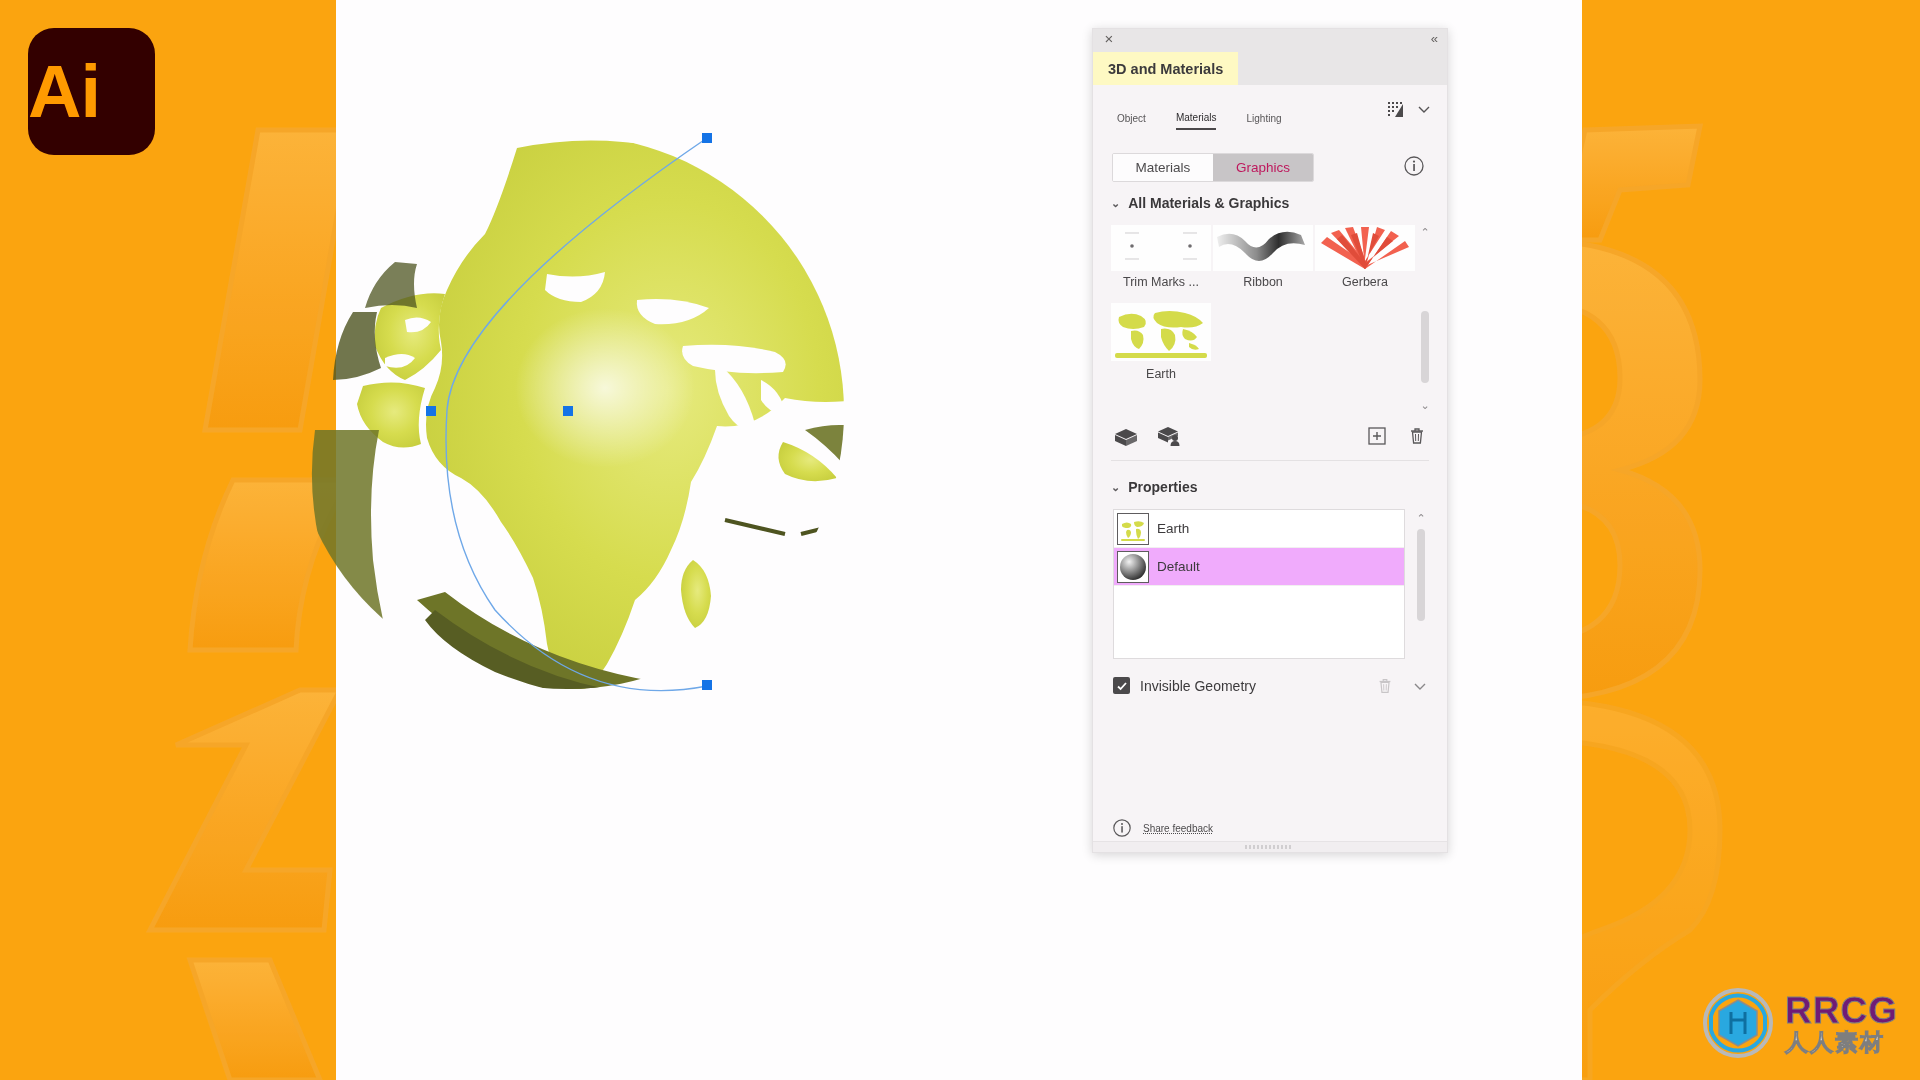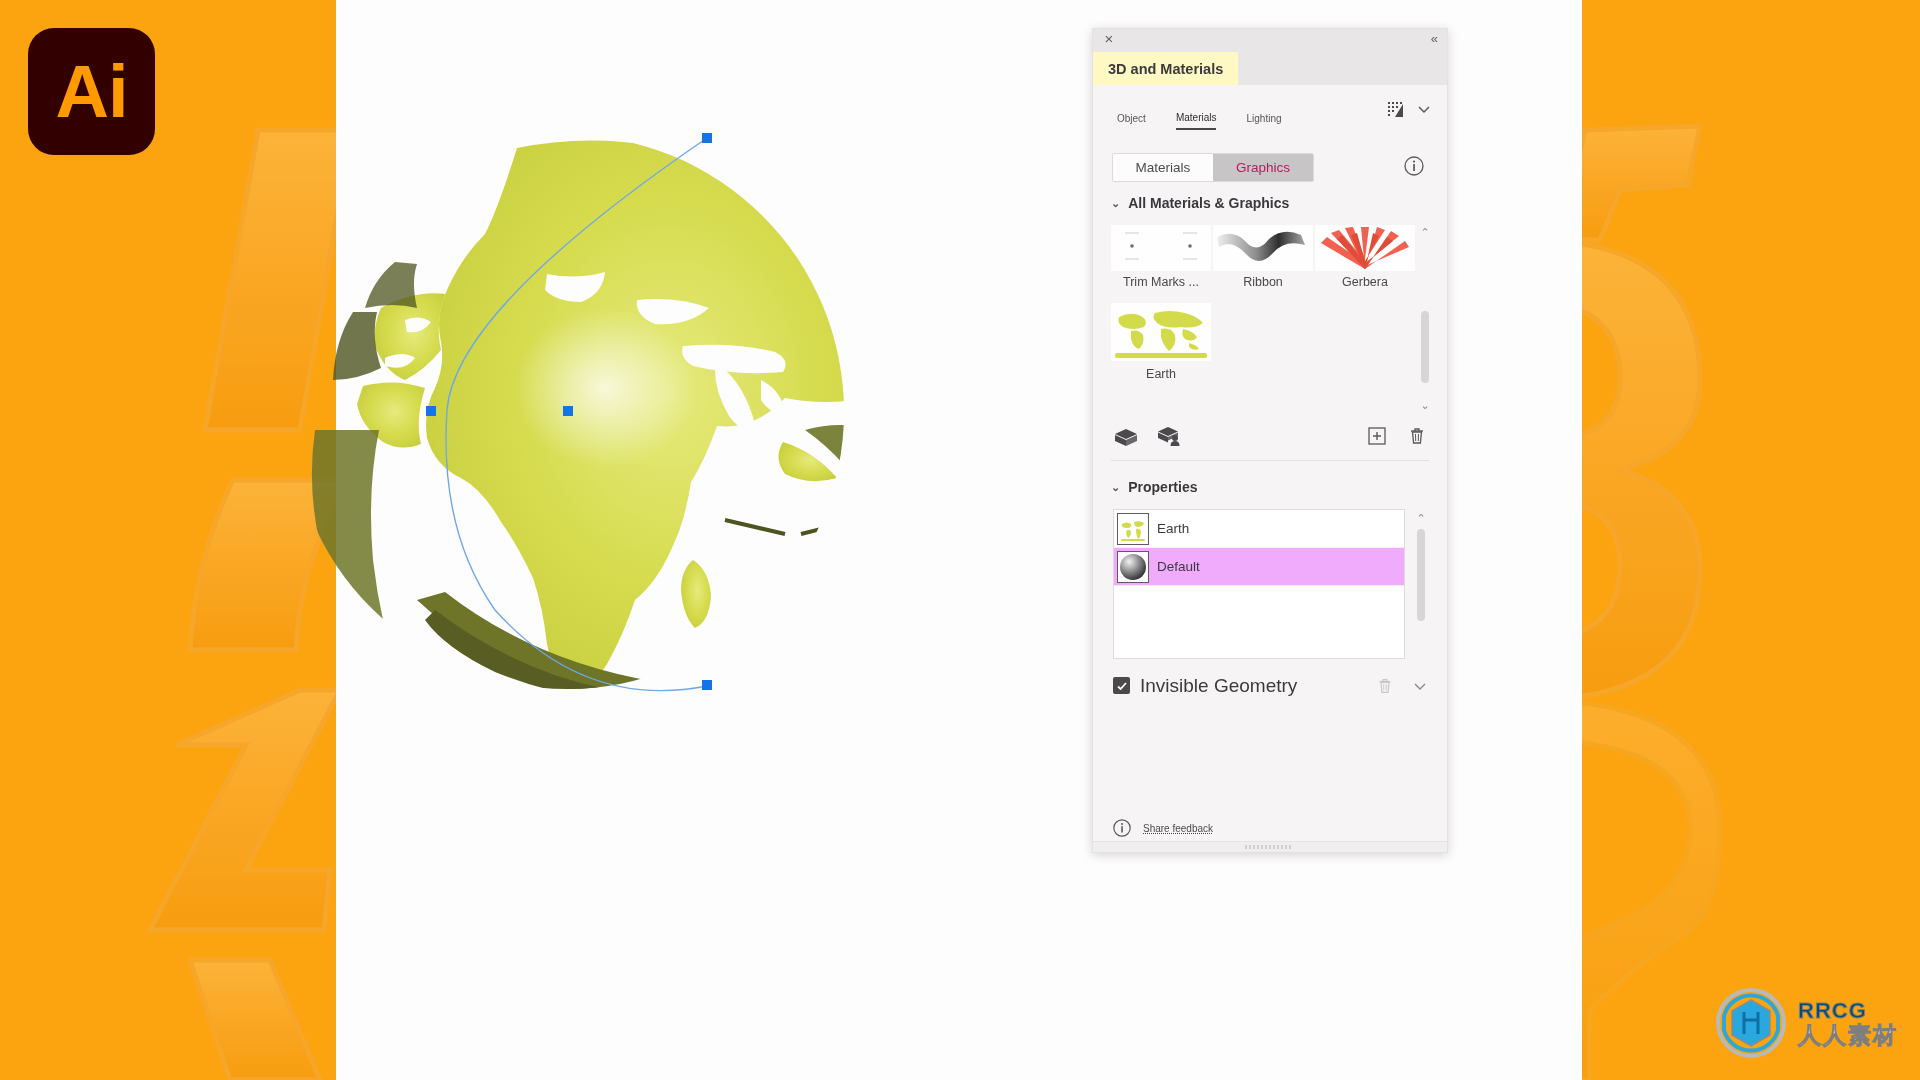--- a/index.html
+++ b/index.html
@@ -18,21 +18,21 @@
   
   #canvas-area {
     position: absolute; top: 0; left: 336px; width: 1246px; height: 1080px;
     background: #FEFDFE;
   }
 
   
   #ai-logo {
     position: absolute; left: 28px; top: 28px; width: 127px; height: 127px;
     background: #330000; border-radius: 26px;
-    display: flex; align-items: center; justify-content: center;
+    display: flex; align-items: center; justify-content: flex-start;
     font-family: "Liberation Serif", serif;
   }
   #ai-logo .glyph {
     color: #FF9A00; font-size: 74px; font-weight: 700;
     letter-spacing: -1px; line-height: 1;
     font-family: "Liberation Sans", sans-serif;
   }
 
   
   #globe-wrap { position: absolute; left: 285px; top: 130px; width: 590px; height: 580px; }
@@ -165,21 +165,21 @@
   }
 
   .invis-row {
     display: flex; align-items: center; padding: 13px 0 0 20px; position: relative; height: 40px;
   }
   .cbx {
     width: 17px; height: 17px; background: #4B494B; border-radius: 2px;
     display: flex; align-items: center; justify-content: center; cursor: pointer;
   }
   .cbx svg { display: block; }
-  .invis-label { font-size: 19px; color: #3C3A3C; margin-left: 10px; }
+  .invis-label { font-size: 14px; color: #3C3A3C; margin-left: 10px; }
   .invis-row .right-icons2 { position: absolute; right: 19px; display:flex; gap:18px; align-items:center; }
 
   .panel-footer {
     position: absolute; bottom: 14px; left: 0; width: 100%;
     display: flex; align-items: center; padding-left: 19px; gap: 11px;
   }
   .feedback-link {
     font-size: 10px; color: #4C4A4C; text-decoration: underline;
     text-decoration-style: dotted; cursor: pointer;
   }
@@ -190,21 +190,21 @@
   }
   .grip-dots { width: 52px; height: 6px; }
 
   
   #watermark {
     position: absolute; right: 22px; bottom: 20px;
     display: flex; align-items: center; gap: 10px;
   }
   #watermark .wm-text { display: flex; flex-direction: column; line-height: 1; }
   #watermark .wm-main {
-    font-size: 22px; font-weight: bold; color: #0c4a6e;
+    font-size: 37px; font-weight: bold; color: #701a75;
     -webkit-text-stroke: 1px #7E7E7E; letter-spacing: 1px;
   }
   #watermark .wm-sub {
     font-size: 23px; font-weight: bold; color: #D8D8D8;
     -webkit-text-stroke: 1px #7E7E7E; letter-spacing: 2px; margin-top: 2px;
   }
 </style>
 </head>
 <body>
 

